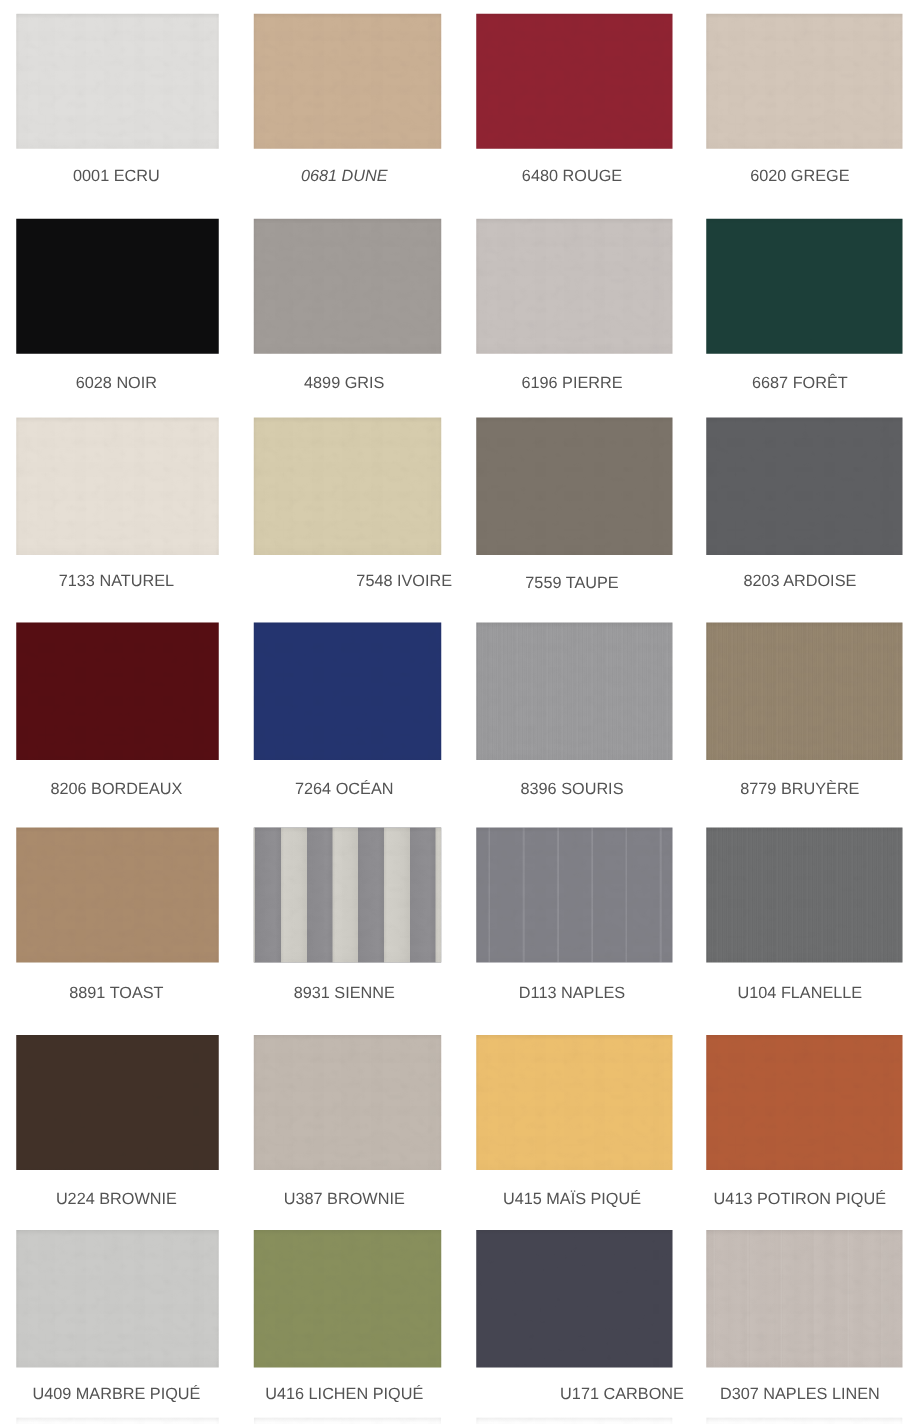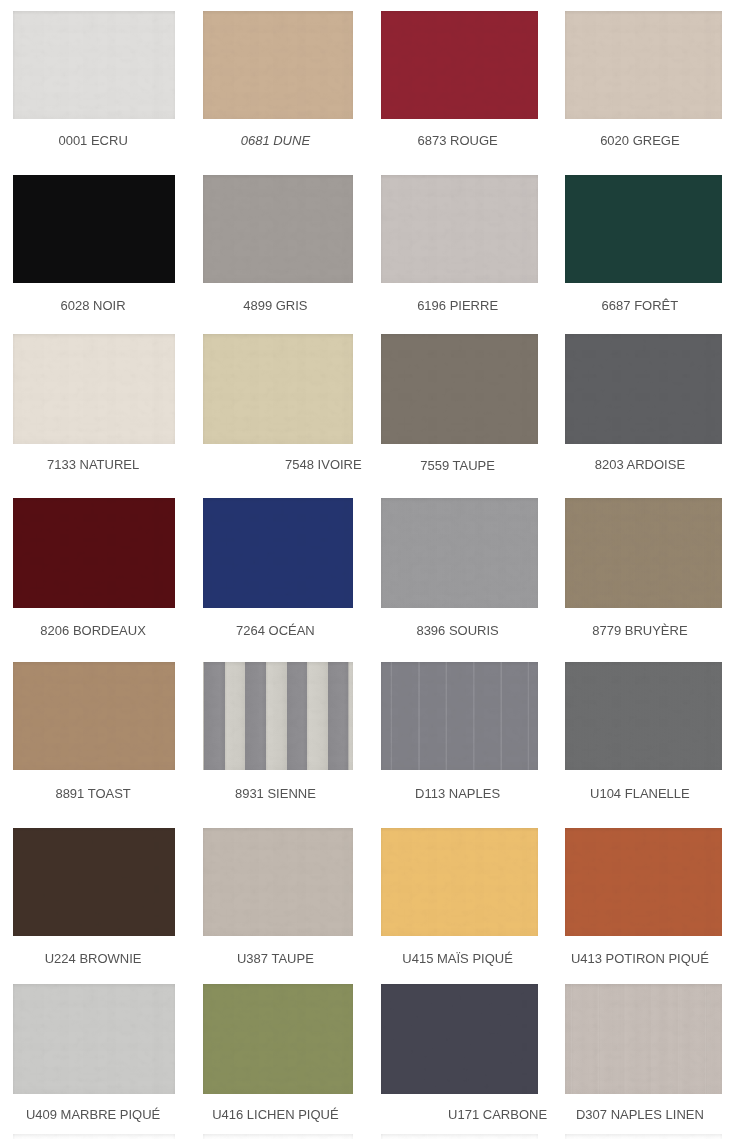--- a/index.html
+++ b/index.html
@@ -81,21 +81,21 @@
         <div class="lay sheen"></div>
       </div>
       <div class="cap" style="left:125.4px;top:134px;font-style:italic;">0681 DUNE</div>
     </div>
 <div class="cell">
       <div class="chip" style="left: 381px; top: 10.8px; width: 157px; height: 107.9px; background-color: rgb(144, 35, 50);">
         <div class="lay noise"></div>
         <div class="lay grain"></div>
         <div class="lay sheen"></div>
       </div>
-      <div class="cap" style="left:307.6px;top:134px;">6873 ROUGE</div>
+      <div class="cap" style="left:307.6px;top:134px;">6480 ROUGE</div>
     </div>
 <div class="cell">
       <div class="chip" style="left: 565px; top: 10.8px; width: 157px; height: 107.9px; background-color: rgb(211, 198, 185);">
         <div class="lay noise"></div>
         <div class="lay grain"></div>
         <div class="lay sheen"></div>
       </div>
       <div class="cap" style="left:489.9px;top:134px;">6020 GREGE</div>
     </div>
 <div class="cell">
@@ -238,21 +238,21 @@
         <div class="lay sheen"></div>
       </div>
       <div class="cap" style="left:-56.9px;top:952.4px;">U224 BROWNIE</div>
     </div>
 <div class="cell">
       <div class="chip" style="left: 203px; top: 827.9px; width: 150px; height: 108px; background-color: rgb(193, 184, 175);">
         <div class="lay noise"></div>
         <div class="lay grain"></div>
         <div class="lay sheen"></div>
       </div>
-      <div class="cap" style="left:125.4px;top:952.4px;">U387 TAUPE</div>
+      <div class="cap" style="left:125.4px;top:952.4px;">U387 BROWNIE</div>
     </div>
 <div class="cell">
       <div class="chip" style="left: 381px; top: 827.9px; width: 157px; height: 108px; background-color: rgb(236, 191, 110);">
         <div class="lay noise"></div>
         <div class="lay grain"></div>
         <div class="lay sheen"></div>
       </div>
       <div class="cap" style="left:307.6px;top:952.4px;">U415 MAÏS PIQUÉ</div>
     </div>
 <div class="cell">

